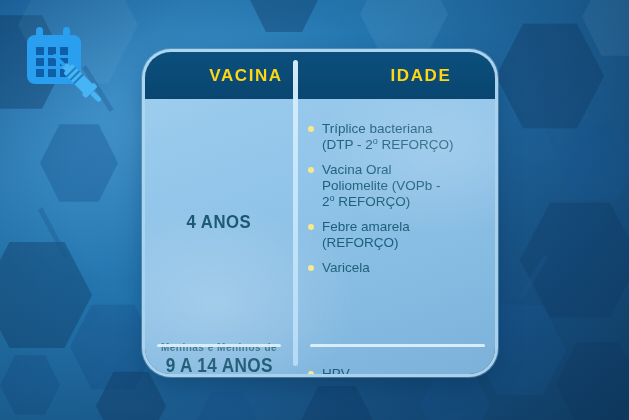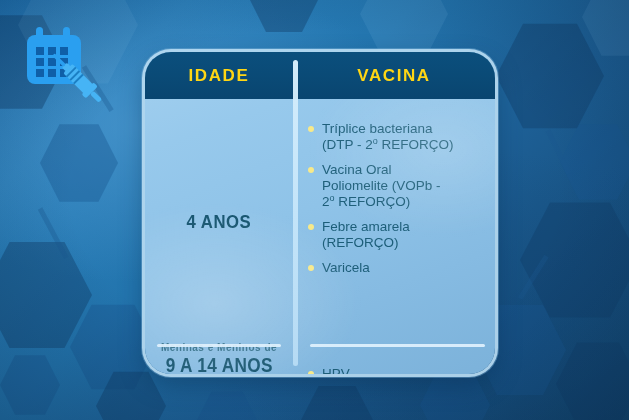--- a/index.html
+++ b/index.html
@@ -301,25 +301,25 @@
         <rect x="80" y="54" width="12" height="5" rx="2" fill="#46b4f5"></rect>
         <rect x="41" y="53" width="6" height="7" rx="2" fill="#46b4f5"></rect>
         <rect x="26" y="55" width="16" height="3.5" rx="1.7" fill="#2a9ff0"></rect>
       </g>
     </svg>
   </div>
 
   <div id="card">
 
     <div class="card-head">
+      <div class="head-cell vacina">
+        <span>VACINA</span>
+      </div>
       <div class="head-cell idade">
         <span>IDADE</span>
-      </div>
-      <div class="head-cell vacina">
-        <span>VACINA</span>
       </div>
     </div>
 
     <div class="vdiv"></div>
 
     <div class="col-idade">
       <div class="hsep left"></div>
 
       <div class="age-main">
         <span>4 ANOS</span>

